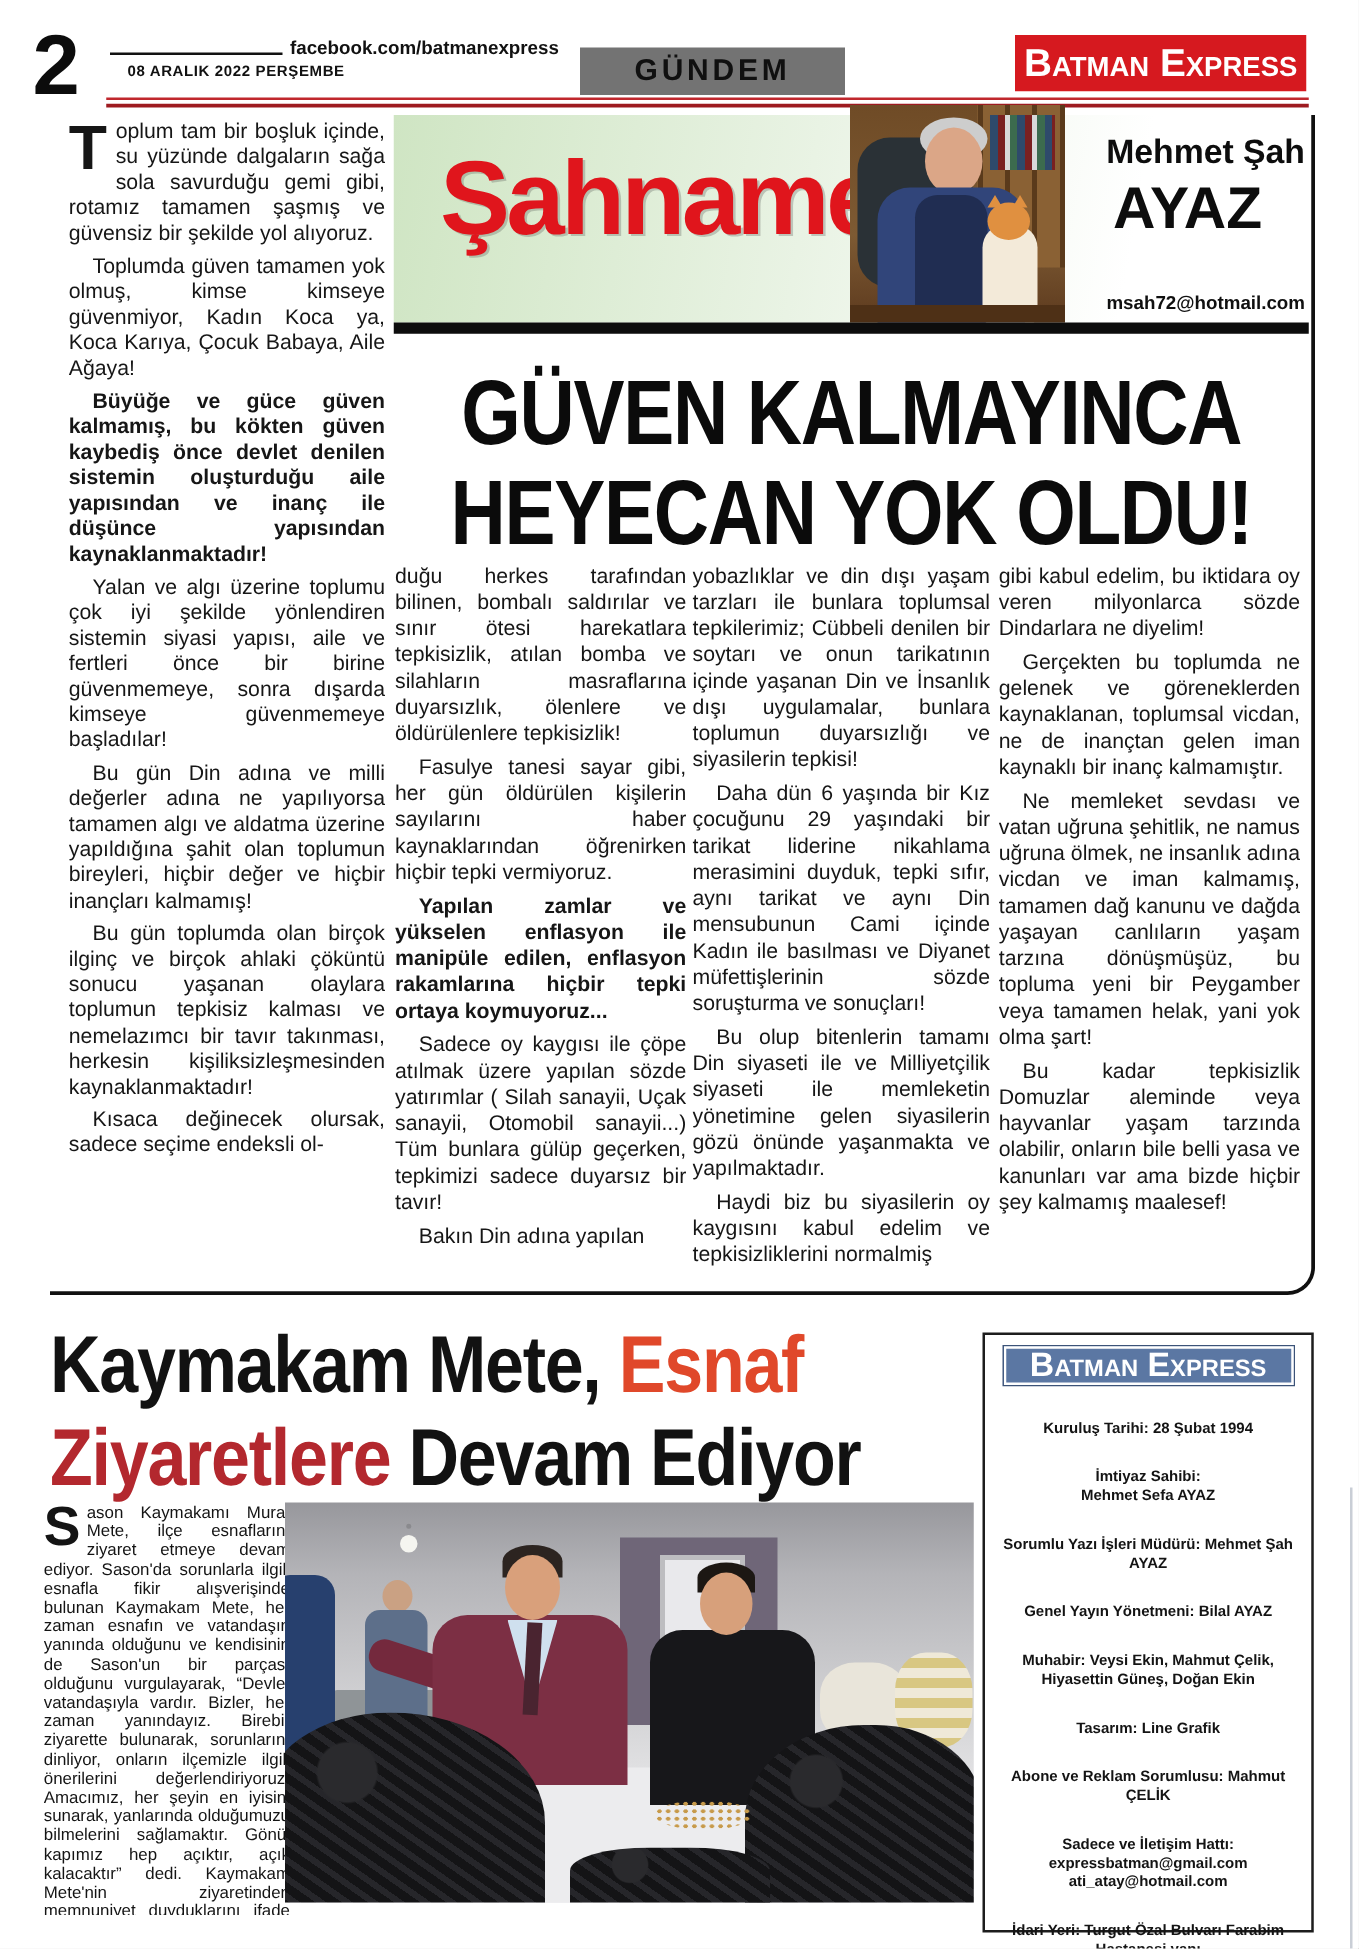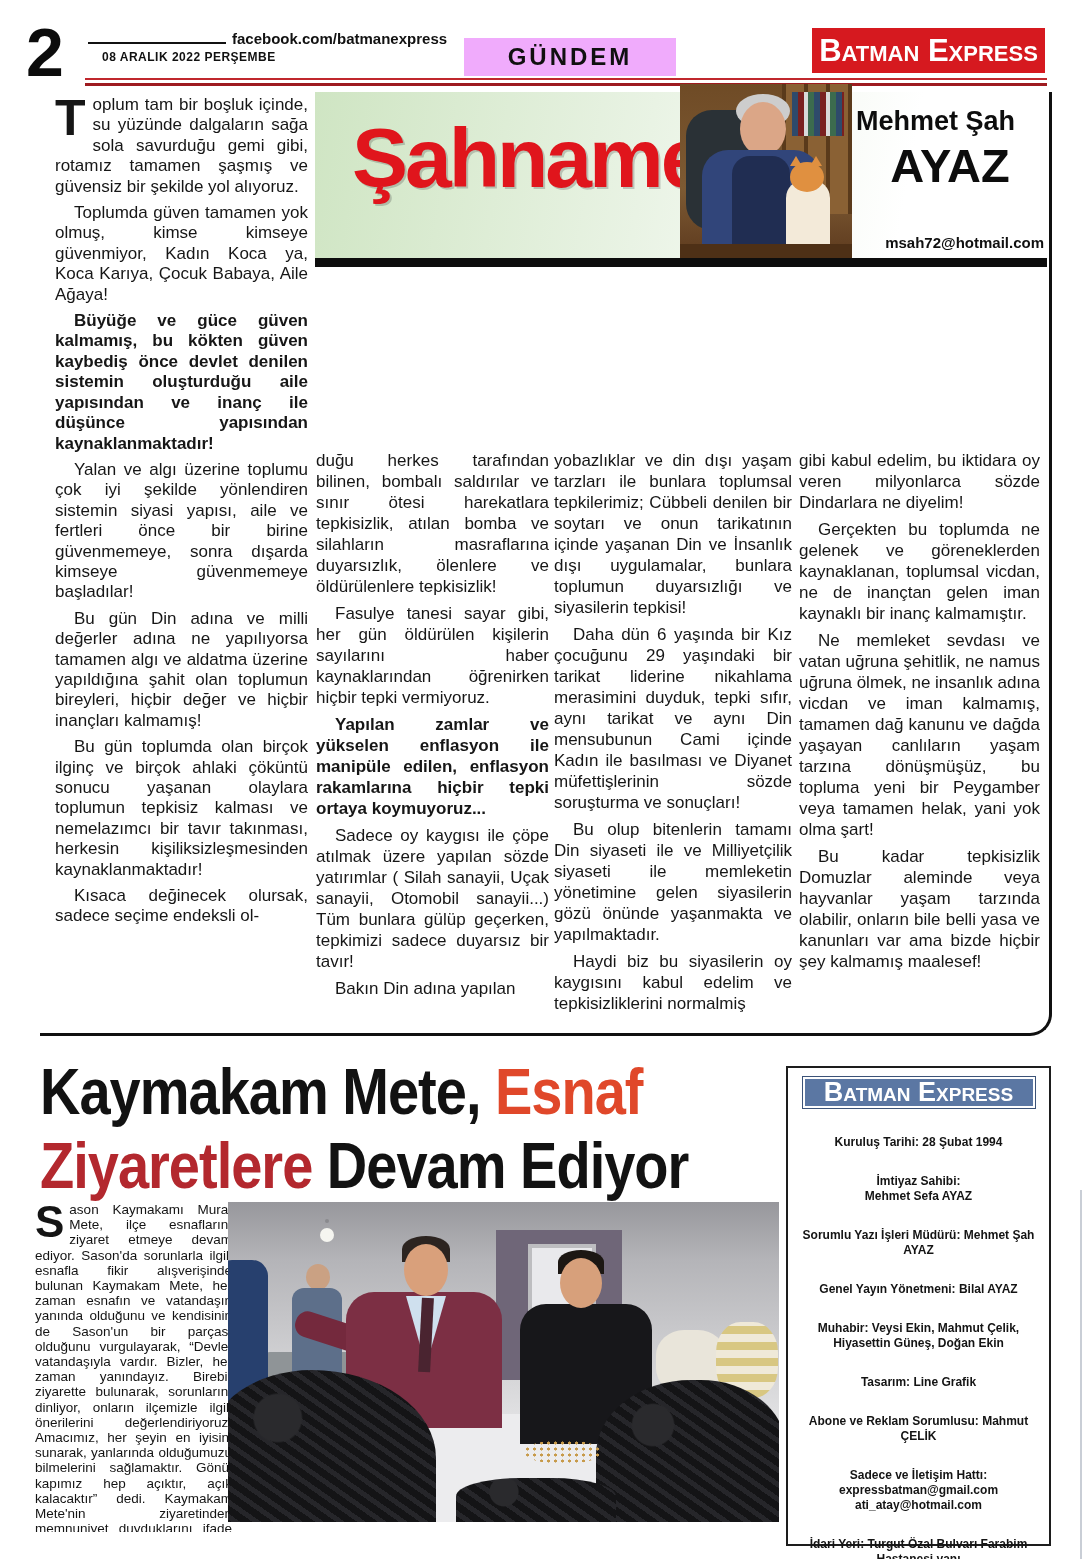--- a/index.html
+++ b/index.html
@@ -5,36 +5,36 @@
   html,body{margin:0;padding:0;background:#ffffff;}
   #page{position:relative;width:1087px;height:1559px;margin:0 auto;background:#fff;
         font-family:"Liberation Sans", sans-serif;overflow:hidden;color:#111;}
   .abs{position:absolute;}
 
   
   .pagenum{left:26px;top:18px;font-size:68px;font-weight:800;line-height:1;color:#0c0c0c;}
   .fb-line{left:88px;top:42px;width:138px;height:2px;background:#111;}
   .fb-text{left:232px;top:30px;font-size:15px;font-weight:700;color:#111;}
   .date{left:102px;top:50px;font-size:12px;font-weight:700;letter-spacing:.5px;color:#111;}
-  .section-box{left:464px;top:38px;width:212px;height:38px;background:#f0abfc;
+  .section-box{left:464px;top:38px;width:212px;height:38px;background:#737373;
                display:flex;align-items:center;justify-content:center;}
   .section-box span{font-size:24px;font-weight:700;letter-spacing:3px;color:#101010;}
   .brand-box{left:812px;top:28px;width:233px;height:45px;background:#d6191f;
              display:flex;align-items:center;justify-content:center;}
   .brand-box span{color:#fff;font-variant:small-caps;font-weight:700;font-size:31px;letter-spacing:0;}
   .rule-red1{left:85px;top:78px;width:962px;height:2px;background:#c0272d;}
   .rule-red2{left:85px;top:83px;width:962px;height:3px;background:#9e1b20;}
 
   
   .sah-box{left:315px;top:92px;width:732px;height:166px;
            background:linear-gradient(100deg,#cfe5c3 0%,#e9f3e4 45%,#ffffff 80%);}
   .sah-title{left:340px;top:110px;font-size:84px;font-weight:800;letter-spacing:-3px;
              color:#e0151c;text-shadow:2px 2px 0 rgba(60,60,60,.25);margin-left:12px;}
   .sah-bar{left:315px;top:258px;width:732px;height:9px;background:#0d0d0d;}
-  .author-name1{left:856px;top:106px;width:188px;text-align:left;font-size:27px;font-weight:700;color:#0d0d0d;}
+  .author-name1{left:856px;top:106px;width:188px;text-align:right;font-size:27px;font-weight:700;color:#0d0d0d;}
   .author-name2{left:856px;top:138px;width:188px;text-align:center;font-size:47px;font-weight:800;color:#0d0d0d;}
   .author-email{left:846px;top:234px;width:198px;text-align:right;font-size:15px;font-weight:700;color:#101010;}
 
   
   .aphoto{left:680px;top:84px;width:172px;height:174px;overflow:hidden;
           background:linear-gradient(180deg,#6f4b26 0%,#7d5a33 60%,#5d3a1e 100%);}
   .aphoto .shelf{position:absolute;right:0;top:0;width:70px;height:130px;
      background:repeating-linear-gradient(90deg,#5a3a1b 0 4px,#8a6134 4px 22px);}
   .aphoto .books{position:absolute;right:8px;top:8px;width:52px;height:44px;
      background:repeating-linear-gradient(90deg,#2e4a6b 0 6px,#7a2020 6px 12px,#d9d9d9 12px 16px,#3c6b4e 16px 22px);}
@@ -156,20 +156,24 @@
     <div class="desk"></div>
   </div>
 
   <div class="abs author-name1">Mehmet Şah</div>
   <div class="abs author-name2">AYAZ</div>
   <div class="abs author-email">msah72@hotmail.com</div>
   <div class="abs sah-bar"></div>
 
   <div class="abs frame"></div>
 
+  <div class="abs headline">
+    <span class="hl">GÜVEN KALMAYINCA</span>
+    <span class="hl">HEYECAN YOK OLDU!</span>
+  </div>
 
   <div class="abs body-col col1">
     <p class="first">
       <span class="dropcap">T</span><span>oplum tam bir boşluk içinde, su yüzünde dalgaların sağa sola savurduğu gemi gibi, rotamız tamamen şaşmış ve güvensiz bir şekilde yol alıyoruz.</span>
     </p>
     <p>Toplumda güven tamamen yok olmuş, kimse kimseye güvenmiyor, Kadın Koca ya, Koca Karıya, Çocuk Babaya, Aile Ağaya!</p>
     <p class="b">Büyüğe ve güce güven kalmamış, bu kökten güven kaybediş önce devlet denilen sistemin oluşturduğu aile yapısından ve inanç ile düşünce yapısından kaynaklanmaktadır!</p>
     <p>Yalan ve algı üzerine toplumu çok iyi şekilde yönlendiren sistemin siyasi yapısı, aile ve fertleri önce bir birine güvenmemeye, sonra dışarda kimseye güvenmemeye başladılar!</p>
     <p>Bu gün Din adına ve milli değerler adına ne yapılıyorsa tamamen algı ve aldatma üzerine yapıldığına şahit olan toplumun bireyleri, hiçbir değer ve hiçbir inançları kalmamış!</p>
     <p>Bu gün toplumda olan birçok ilginç ve birçok ahlaki çöküntü sonucu yaşanan olaylara toplumun tepkisiz kalması ve nemelazımcı bir tavır takınması, herkesin kişiliksizleşmesinden kaynaklanmaktadır!</p>

